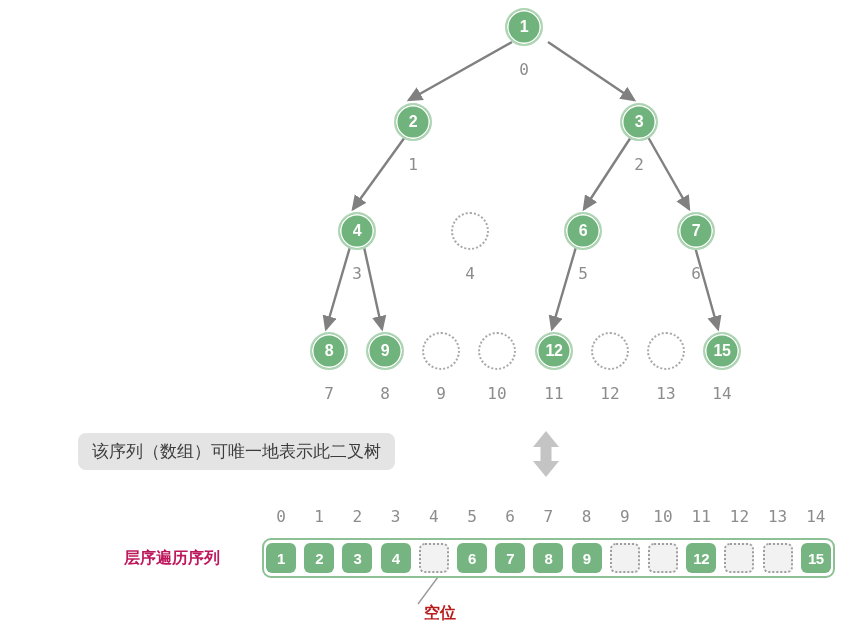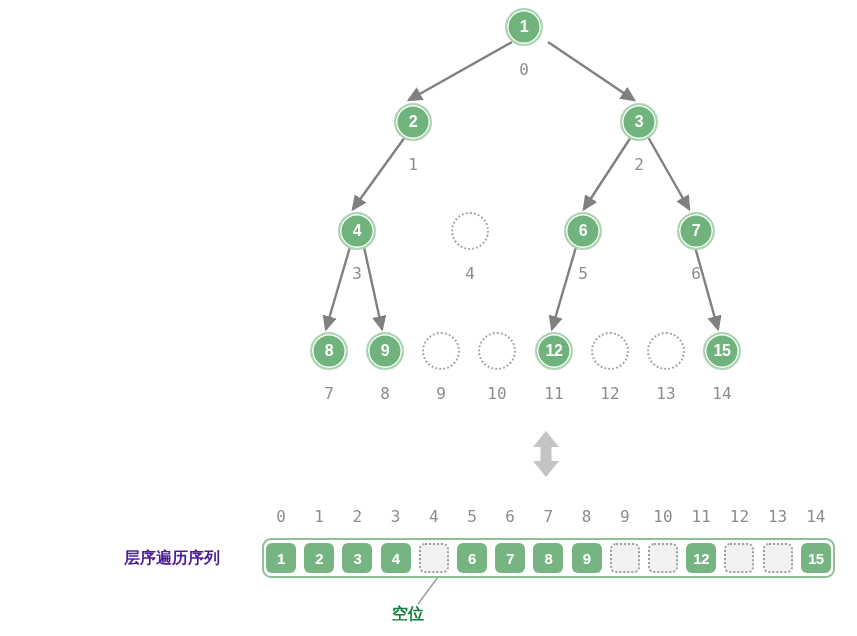--- a/index.html
+++ b/index.html
@@ -82,21 +82,21 @@
   .row-label {
     position: absolute;
     font-size: 16px;
     font-weight: bold;
     white-space: nowrap;
     text-align: right;
     line-height: 1;
     font-family: "DejaVu Sans", "Liberation Sans", sans-serif;
   }
   .row-label.index { color: #4a4a4a; }
-  .row-label.seq   { color: #4c1d95; }
+  .row-label.seq   { color: #be185d; }
 
   .index-cell {
     position: absolute;
     width: 34px;
     text-align: center;
     color: #8c8c8c;
     font-size: 16px;
     font-family: "DejaVu Sans Mono", "Liberation Mono", monospace;
     line-height: 1;
   }
@@ -128,24 +128,25 @@
   }
   .array-cell.hole {
     background: #f2f2f2;
     border: 2px dotted #9e9e9e;
   }
 
   .empty-note {
     position: absolute;
     font-size: 16px;
     font-weight: bold;
-    color: #15803d;
+    color: #b91c1c;
     white-space: nowrap;
-    font-family: Liberation Sans, sans-serif;
-    line-height: 1;
+    font-family: Liberation Mono, monospace;
+    line-height: 1;
+    margin-left: 32px;
   }
 </style>
 </head>
 <body>
 
 <div id="stage">
 
   <svg class="tree-layer" viewBox="0 0 857 636" xmlns="http://www.w3.org/2000/svg">
     <defs>
       <marker id="arrowhead" markerWidth="7" markerHeight="7" refX="5.4" refY="3" orient="auto" markerUnits="strokeWidth">
@@ -212,20 +213,21 @@
       <div class="node empty" style="left: 591px; top: 332px;"></div>
       <div class="idx-label" style="left: 590px; top: 386px;">12</div>
       <div class="node empty" style="left: 647px; top: 332px;"></div>
       <div class="idx-label" style="left: 646px; top: 386px;">13</div>
       <div class="node filled" style="left: 703px; top: 332px;">
         <span class="node-label">15</span>
       </div>
       <div class="idx-label" style="left: 702px; top: 386px;">14</div>
     </div>
 
+  <div class="caption-pill" style="left:78px; top:433px;">该序列（数组）可唯一地表示此二叉树</div>
 
   <svg style="position:absolute; left:526px; top:429px;" width="40" height="50" viewBox="0 0 40 50" xmlns="http://www.w3.org/2000/svg">
     <path d="M20 2 L33 18 L25.5 18 L25.5 32 L33 32 L20 48 L7 32 L14.5 32 L14.5 18 L7 18 Z" fill="#c4c4c4"></path>
   </svg>
 
   <div class="row-label seq" style="left:40px; top:550px; width:180px;">层序遍历序列</div>
 
   <div id="index-row">
       <div class="index-cell" style="left: 264px; top: 509px;">0</div>
       <div class="index-cell" style="left: 302.2px; top: 509px;">1</div>

